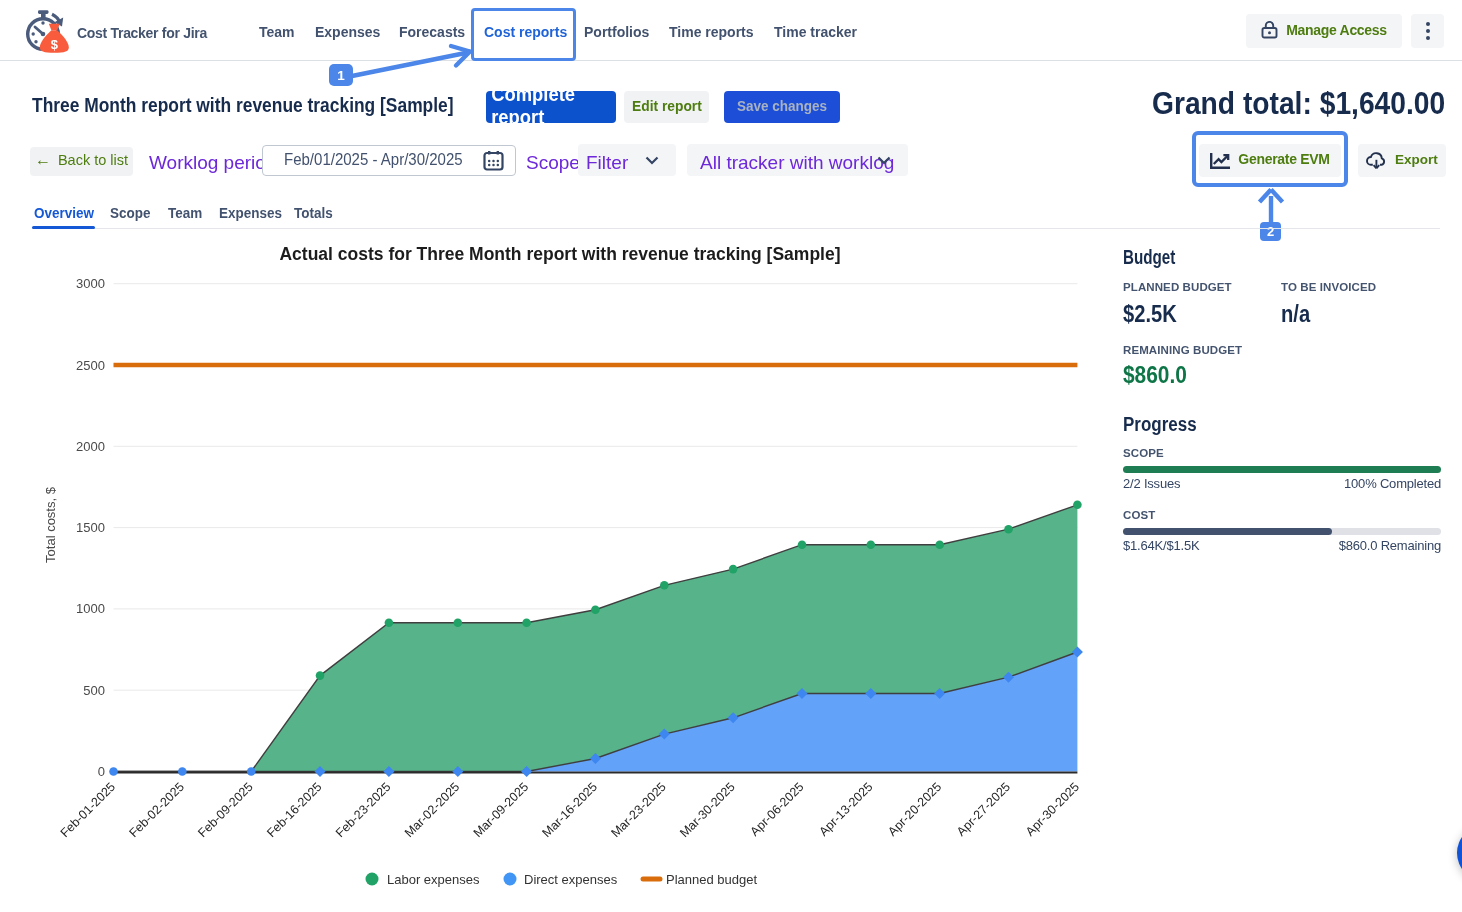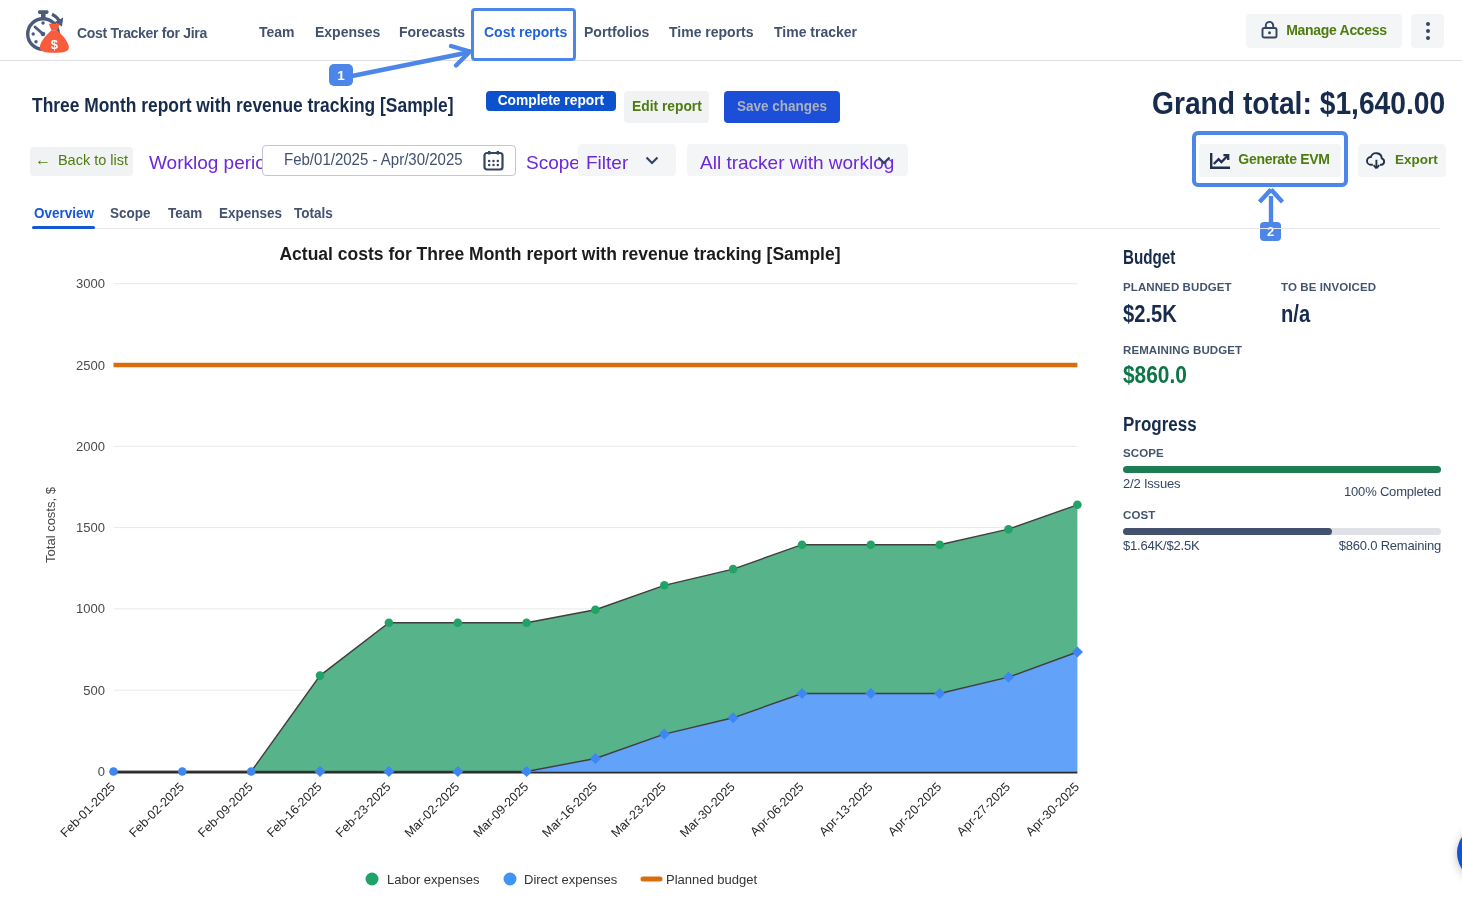--- a/index.html
+++ b/index.html
@@ -73,21 +73,21 @@
 <div class="abs" style="left:1411px;top:14px;width:33px;height:34px;background:#f4f5f7;border-radius:4px;"></div>
 <svg class="abs" style="left:1411px;top:14px;" width="33" height="34" viewBox="0 0 33 34">
       <g fill="#344563">
         <circle cx="17" cy="10" r="2"></circle>
         <circle cx="17" cy="17" r="2"></circle>
         <circle cx="17" cy="24" r="2"></circle>
       </g>
     </svg>
 
 <div class="abs" style="left:32px;top:94px;font-size:20px;font-weight:bold;color:#172b4d;white-space:nowrap;transform:scaleX(0.87);transform-origin:left;">Three Month report with revenue tracking [Sample]</div>
-<div class="abs btn" style="left:486px;top:91px;width:130px;height:20px;background:#0b52cc;color:#fff;font-weight:bold;font-size:15px;">
+<div class="abs btn" style="left:486px;top:91px;width:130px;height:32px;background:#0b52cc;color:#fff;font-weight:bold;font-size:20px;">
       <span style="transform:scaleX(0.92);">Complete report</span>
     </div>
 <div class="abs btn graybtn" style="left:624px;top:91px;width:85px;height:32px;font-size:15px;font-weight:bold;">
       <span style="transform:scaleX(0.92);">Edit report</span>
     </div>
 <div class="abs btn" style="left:724px;top:91px;width:116px;height:32px;background:#1d4ed8;color:#a9b2c0;font-size:15px;font-weight:bold;">
       <span style="transform:scaleX(0.90);">Save changes</span>
     </div>
 <div class="abs" style="left:1152px;top:86px;white-space:nowrap;font-size:31px;font-weight:bold;color:#172b4d;transform:scaleX(0.91);transform-origin:left;">Grand total: $1,640.00</div>
 
@@ -233,22 +233,22 @@
 <div class="abs sb-cap" style="left:1123px;top:281px;">PLANNED BUDGET</div>
 <div class="abs sb-cap" style="left:1281px;top:281px;">TO BE INVOICED</div>
 <div class="abs sb-val" style="left:1123px;top:300px;">$2.5K</div>
 <div class="abs sb-val" style="left:1281px;top:300px;">n/a</div>
 <div class="abs sb-cap" style="left:1123px;top:344px;text-align:right;">REMAINING BUDGET</div>
 <div class="abs sb-val" style="left:1123px;top:361px;color:#0e7547;transform:scaleX(0.87);transform-origin:left;">$860.0</div>
 <div class="abs sb-h" style="left:1123px;top:413px;transform:scaleX(0.85);">Progress</div>
 <div class="abs sb-cap" style="left:1123px;top:447px;">SCOPE</div>
 <div class="abs" style="left:1123px;top:466px;width:318px;height:7px;background:#1e7d52;border-radius:3.5px;"></div>
 <div class="abs sb-small" style="left:1123px;top:476px;">2/2 Issues</div>
-<div class="abs sb-small" style="left:1123px;top:476px;width:318px;text-align:right;margin-top:8px;">100% Completed</div>
+<div class="abs sb-small" style="left:1123px;top:476px;width:318px;text-align:right;">100% Completed</div>
 <div class="abs sb-cap" style="left:1123px;top:509px;">COST</div>
 <div class="abs" style="left:1123px;top:528px;width:318px;height:7px;background:#dfe1e6;border-radius:3.5px;"></div>
 <div class="abs" style="left:1123px;top:528px;width:209px;height:7px;background:#42526e;border-radius:3.5px;"></div>
-<div class="abs sb-small" style="left:1123px;top:538px;">$1.64K/$2.5K</div>
+<div class="abs sb-small" style="left:1123px;top:538px;">$1.64K/$1.5K</div>
 <div class="abs sb-small" style="left:1123px;top:538px;width:318px;text-align:right;">$860.0 Remaining</div>
 
 <div class="abs" style="left:1457px;top:825px;width:56px;height:56px;border-radius:50%;background:#1053d6;box-shadow:0 2px 10px rgba(0,0,0,0.25);"></div>
 
 </div>
 
 </body></html>

